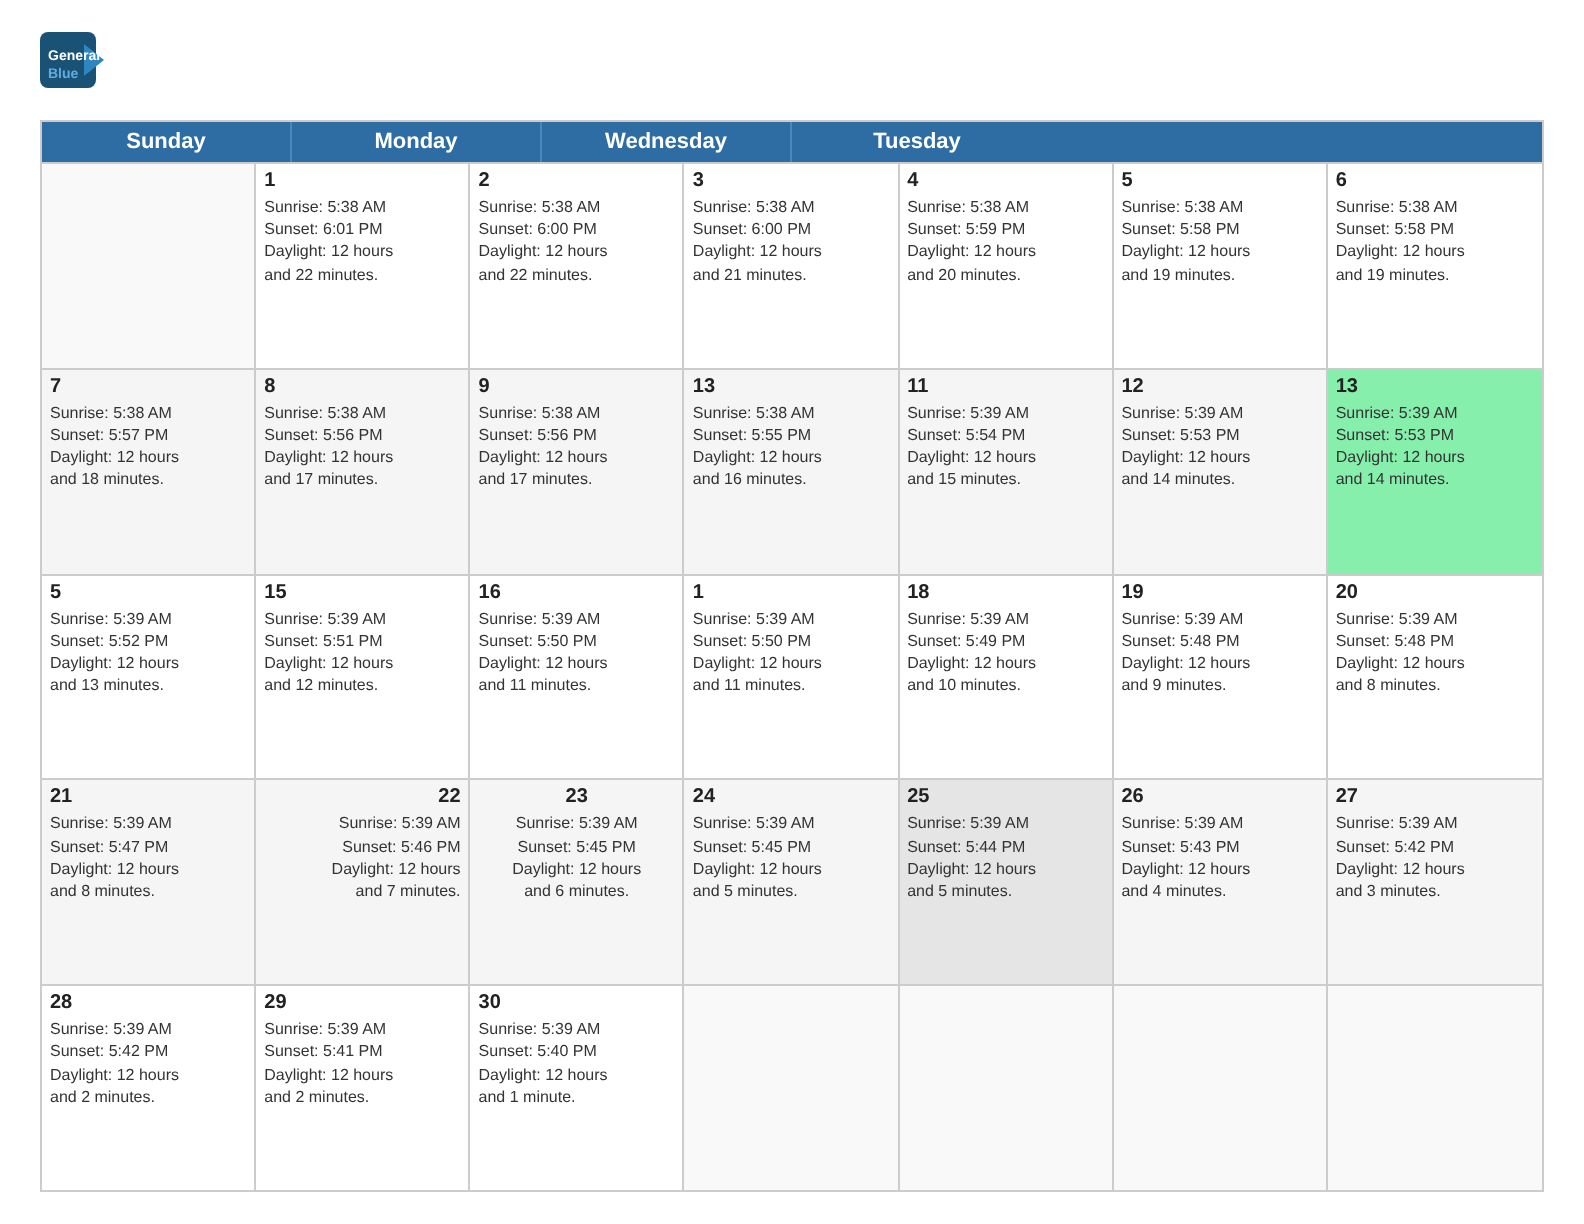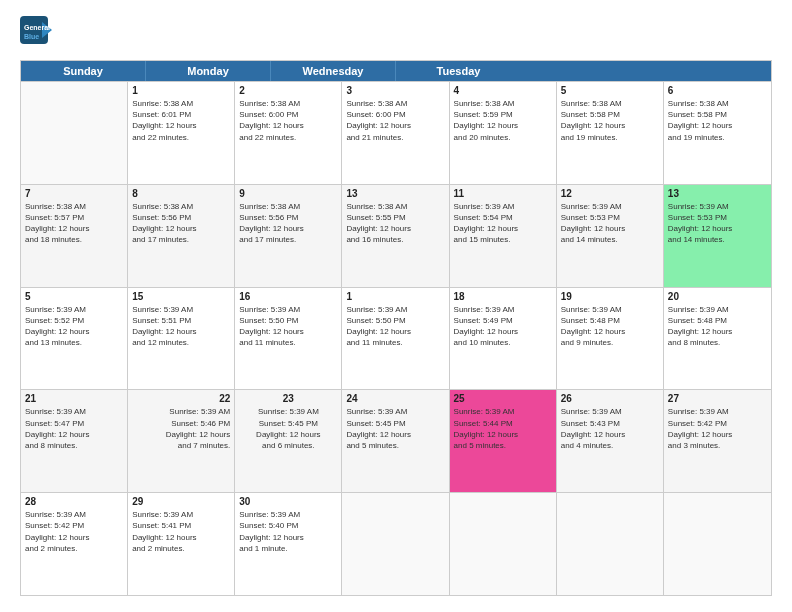--- a/index.html
+++ b/index.html
@@ -289,21 +289,21 @@
 Daylight: 12 hours
 and 6 minutes.</div>
           </div>
           <div class="cal-cell" style="background: rgb(245, 245, 245);">
             <div class="day-num">24</div>
             <div class="cell-info" style="white-space: pre-line;">Sunrise: 5:39 AM
 Sunset: 5:45 PM
 Daylight: 12 hours
 and 5 minutes.</div>
           </div>
-          <div class="cal-cell" style="background: #ec4899;">
+          <div class="cal-cell" style="background: #e5e5e5;">
             <div class="day-num">25</div>
             <div class="cell-info" style="white-space: pre-line;">Sunrise: 5:39 AM
 Sunset: 5:44 PM
 Daylight: 12 hours
 and 5 minutes.</div>
           </div>
           <div class="cal-cell" style="background: rgb(245, 245, 245);">
             <div class="day-num">26</div>
             <div class="cell-info" style="white-space: pre-line;">Sunrise: 5:39 AM
 Sunset: 5:43 PM

